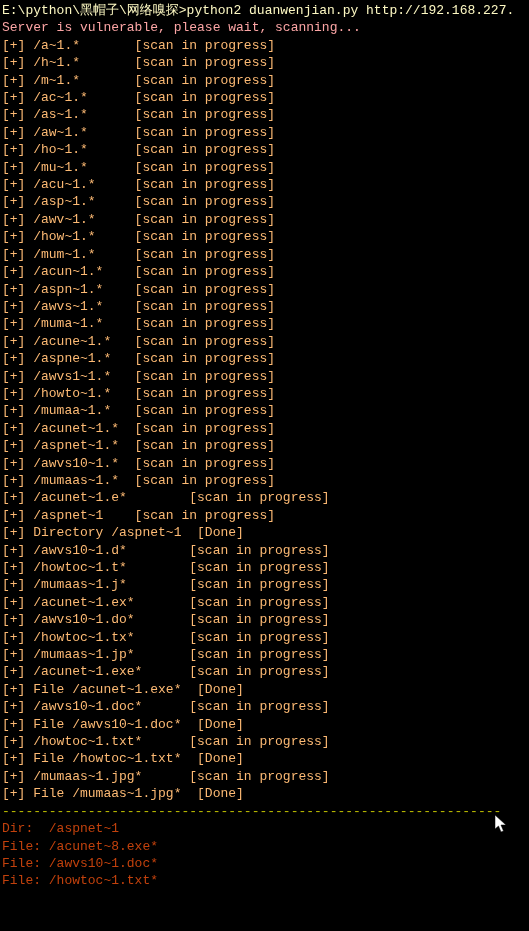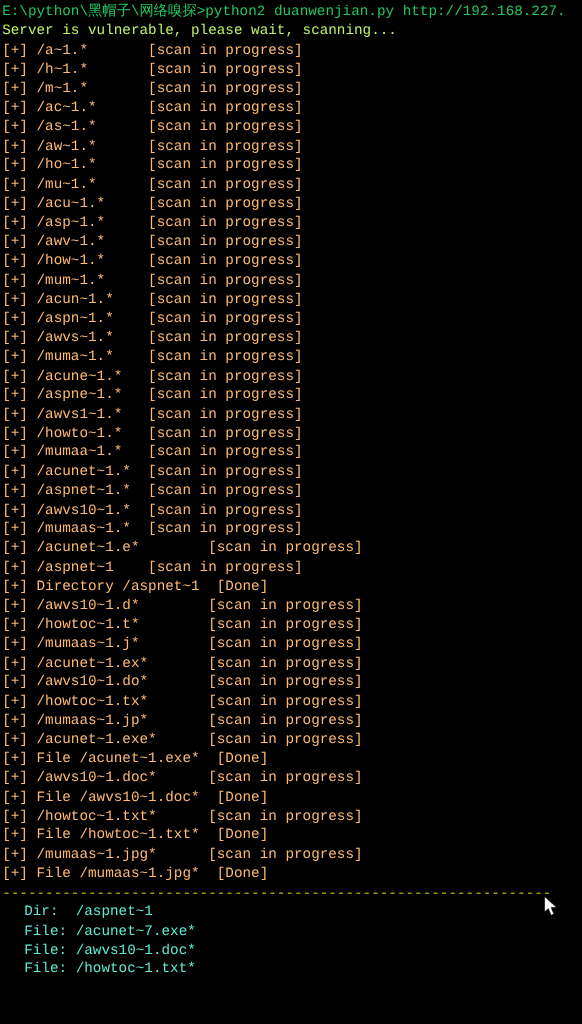--- a/index.html
+++ b/index.html
@@ -12,39 +12,38 @@
       font-family: 'Courier New', monospace;
       font-size: 13px;
       line-height: 17.4px;
       padding: 2px;
       width: 529px;
       height: 931px;
       overflow: hidden;
       position: relative;
     }
     .prompt-line {
-      color: #22c55e;
+      color: #fef9c3;
       white-space: pre;
     }
     .status-line {
-      color: #bef264;
+      color: #fca5a5;
       white-space: pre;
     }
     .scan-line {
       color: #fdba74;
       white-space: pre;
     }
     .separator {
       color: #c0c000;
       white-space: pre;
     }
     .result-line {
-      color: #5eead4;
+      color: #c2410c;
       white-space: pre;
-      margin-left: 20px;
     }
     .cursor {
       position: absolute;
       left: 495px;
       top: 815px;
       width: 16px;
       height: 20px;
       pointer-events: none;
     }
   </style>
@@ -95,20 +94,20 @@
     <div class="scan-line">[+] /awvs10~1.doc*      [scan in progress]</div>
     <div class="scan-line">[+] File /awvs10~1.doc*  [Done]</div>
     <div class="scan-line">[+] /howtoc~1.txt*      [scan in progress]</div>
     <div class="scan-line">[+] File /howtoc~1.txt*  [Done]</div>
     <div class="scan-line">[+] /mumaas~1.jpg*      [scan in progress]</div>
     <div class="scan-line">[+] File /mumaas~1.jpg*  [Done]</div>
   </div>
 <div class="separator">----------------------------------------------------------------</div>
 <div id="result-lines">
     <div class="result-line">Dir:  /aspnet~1</div>
-    <div class="result-line">File: /acunet~7.exe*</div>
+    <div class="result-line">File: /acunet~8.exe*</div>
     <div class="result-line">File: /awvs10~1.doc*</div>
     <div class="result-line">File: /howtoc~1.txt*</div>
   </div>
 
 <svg class="cursor" viewBox="0 0 16 20">
   <path d="M 0 0 L 0 14 L 3.5 11 L 6 17 L 8.5 16 L 6 10 L 11 10 Z" fill="white" stroke="black" stroke-width="0.5"></path>
 </svg>
 
 </body></html>

